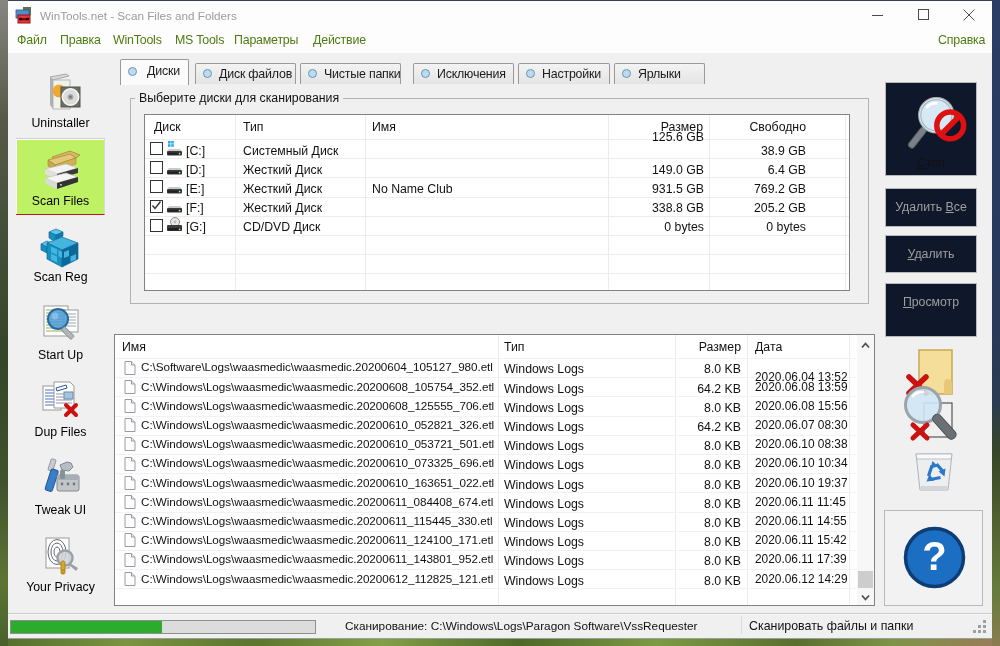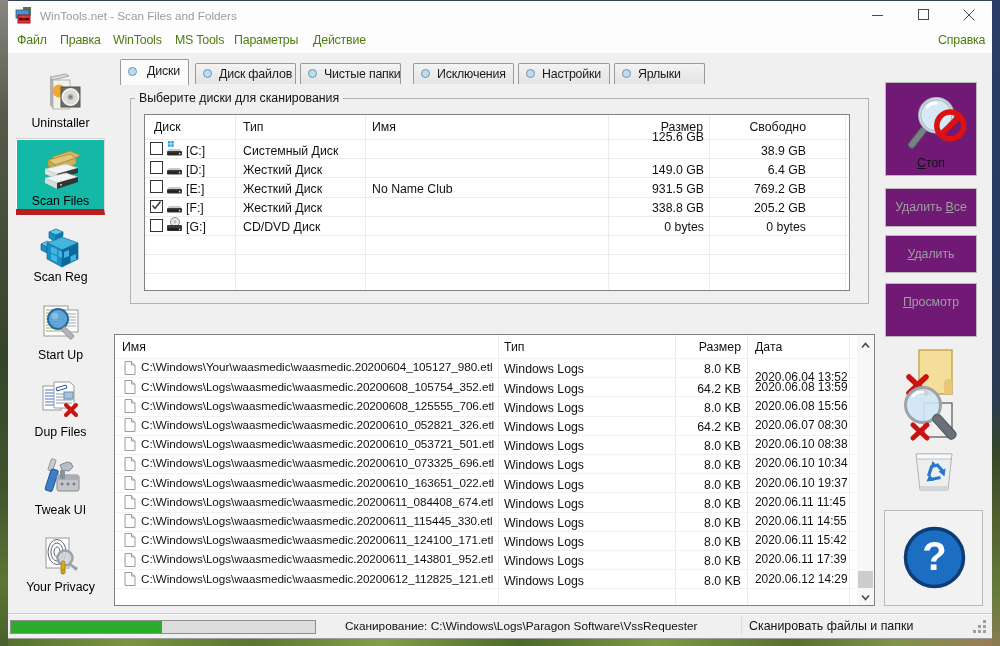--- a/index.html
+++ b/index.html
@@ -14,21 +14,21 @@
 
 #titlemenubar{left:8px;top:1px;width:984px;height:52px;background:#fdfdfd}
 #title{left:40px;top:9px;font-size:11.7px;color:#9b9b9b;white-space:nowrap}
 #btnmin{left:872px;top:15px;width:11px;height:1px;background:#4a4a4a}
 #btnmax{left:918px;top:9px;width:11px;height:11px;border:1px solid #4a4a4a}
 
 .menu{top:33px;font-size:12.4px;letter-spacing:-0.2px;color:#4d7c0f;white-space:nowrap}
 
 .sbtn{left:16px;width:89px;height:77px;text-align:center}
 .sbtn .lbl{position:absolute;left:0;width:89px;font-size:12.3px;color:#000;text-align:center}
-#sb2{background:#14b8a6;border-top:1px solid #cfcfcf;border-bottom:6px solid #b91c1c;border-right:1px solid #dadada;box-shadow:inset 1px 1px 0 #fff}
+#sb2{background:#bef264;border-top:1px solid #cfcfcf;border-bottom:1px solid #b91c1c;border-right:1px solid #dadada;box-shadow:inset 1px 1px 0 #fff}
 
 .tab{top:63px;height:21px;background:linear-gradient(180deg,#f3f3f3,#e4e4e4);border:1px solid #9a9a9a;border-bottom:none;border-radius:2px 2px 0 0}
 .tab .circ{position:absolute;left:7px;top:5px;width:9px;height:9px;border-radius:50%;background:#badbf0;border:1px solid #6b95ae}
 .tab .tl{position:absolute;left:23px;top:3px;font-size:12.4px;letter-spacing:-0.2px;color:#1b1b1b;white-space:nowrap}
 #tab1{top:59px;height:26px;background:#fbfbfb;z-index:3}
 #tab1 .circ{top:7px}
 #tab1 .tl{top:4px;left:26px}
 
 #gbox{left:130px;top:98px;width:739px;height:206px;border:1px solid #b2b2b2}
 #gboxlbl{left:135px;top:91px;background:#f0f0f0;padding:0 4px;font-size:12.3px}
@@ -37,21 +37,21 @@
 #ftable{left:114px;top:334px;width:761px;height:272px;background:#fff;border:1px solid #828282}
 .vline{background:#ececec;width:1px}
 .hline{background:#ececec;height:1px}
 .hdr13{font-size:12.3px;white-space:nowrap}
 .fpath{font-size:11.7px;letter-spacing:-0.06px;white-space:nowrap}
 .fdate{font-size:11.9px;white-space:nowrap}
 .cellr{text-align:right}
 
 .cb{width:13px;height:13px;border:1px solid #333;background:#fff}
 
-.rbtn{left:885px;width:92px;background:#701a75;border:1px solid #b9b9b9;text-align:center;font-size:12.3px}
+.rbtn{left:885px;width:92px;background:#0f172a;border:1px solid #b9b9b9;text-align:center;font-size:12.3px}
 .dis{color:#9f9f9f}
 #helpbtn{left:884px;top:510px;width:99px;height:96px;background:#f2f2f2;border:1px solid #b9b9b9}
 
 #sbartop{left:8px;top:613px;width:984px;height:1px;background:#cdcdcd}
 #sbartop2{left:8px;top:614px;width:984px;height:1px;background:#fafafa}
 #pbar{left:10px;top:620px;width:306px;height:14px;border:1px solid #8f8f8f;background:#dcdcdc}
 #pfill{left:0px;top:0px;width:151px;height:12px;background:#2cac2c}
 .stxt{top:620px;font-size:11.8px;line-height:13px;color:#111;white-space:nowrap}
 .sep{width:1px;height:18px;top:616px;background:#dcdcdc}
 
@@ -333,21 +333,21 @@
 <div class="abs hline" style="left:115px;top:492px;width:741px;background:#f2f2f2"></div>
 <div class="abs hline" style="left:115px;top:512px;width:741px;background:#f2f2f2"></div>
 <div class="abs hline" style="left:115px;top:531px;width:741px;background:#f2f2f2"></div>
 <div class="abs hline" style="left:115px;top:550px;width:741px;background:#f2f2f2"></div>
 <div class="abs hline" style="left:115px;top:569px;width:741px;background:#f2f2f2"></div>
 <div class="abs hline" style="left:115px;top:588px;width:741px;background:#f2f2f2"></div>
 <svg class="abs" style="left:124px;top:361px" width="12" height="14" viewBox="0 0 12 14">
     <path d="M1 0.5 L7.5 0.5 L11 4 L11 13.5 L1 13.5 Z" fill="#fdfdfd" stroke="#9a9aa6" stroke-width="1"></path>
     <path d="M7.5 0.5 L7.5 4 L11 4" fill="#e8e8ee" stroke="#9a9aa6" stroke-width="1"></path>
   </svg>
-<div class="abs fpath" style="left:141px;top:360px">C:\Windows\Your\waasmedic\waasmedic.20200604_105127_980.etl</div>
+<div class="abs fpath" style="left:141px;top:360px">C:\Software\Logs\waasmedic\waasmedic.20200604_105127_980.etl</div>
 <div class="abs t13" style="left:504px;top:360px">Windows Logs</div>
 <div class="abs t13 cellr" style="left:591px;top:360px;width:150px">8.0 KB</div>
 <div class="abs fdate" style="left:755px;top:370px">2020.06.04 13:52</div>
 <svg class="abs" style="left:124px;top:380px" width="12" height="14" viewBox="0 0 12 14">
     <path d="M1 0.5 L7.5 0.5 L11 4 L11 13.5 L1 13.5 Z" fill="#fdfdfd" stroke="#9a9aa6" stroke-width="1"></path>
     <path d="M7.5 0.5 L7.5 4 L11 4" fill="#e8e8ee" stroke="#9a9aa6" stroke-width="1"></path>
   </svg>
 <div class="abs fpath" style="left:141px;top:380px">C:\Windows\Logs\waasmedic\waasmedic.20200608_105754_352.etl</div>
 <div class="abs t13" style="left:504px;top:380px">Windows Logs</div>
 <div class="abs t13 cellr" style="left:591px;top:380px;width:150px">64.2 KB</div>

